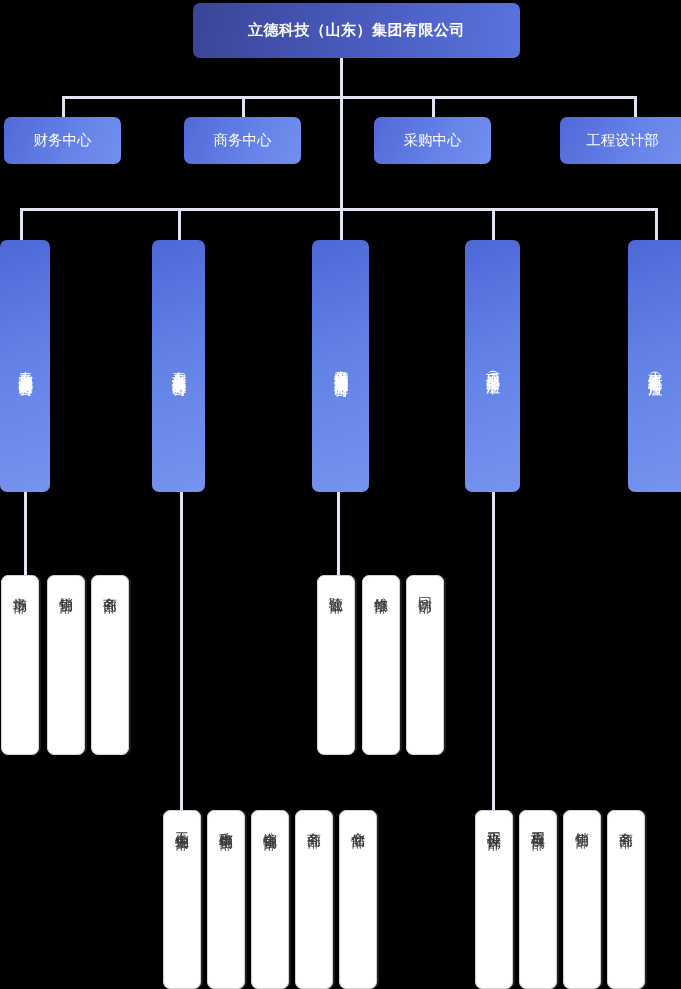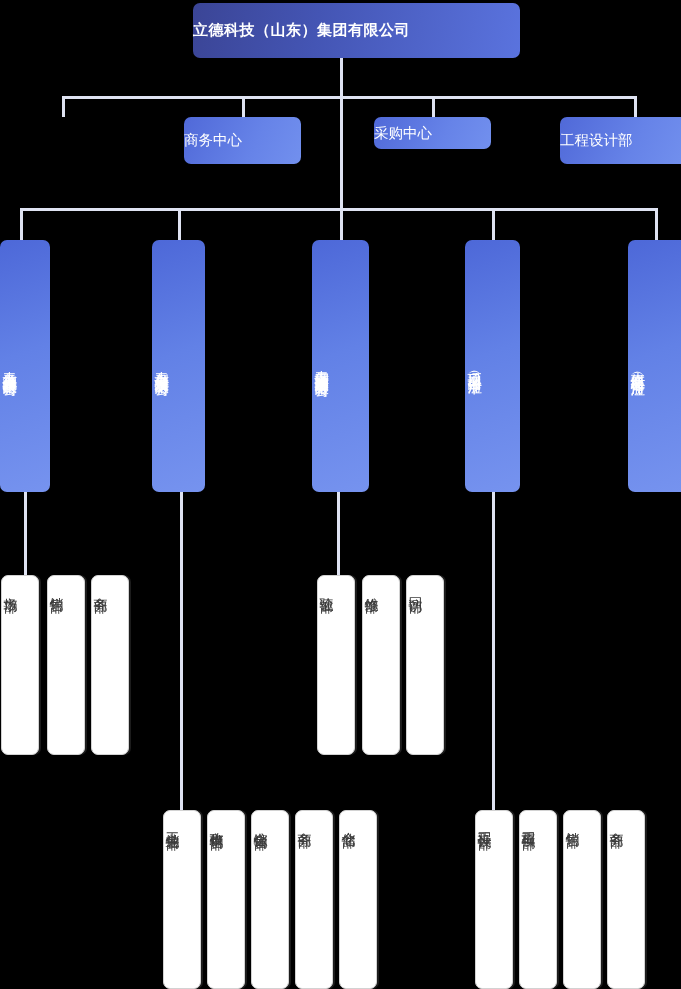--- a/index.html
+++ b/index.html
@@ -27,21 +27,21 @@
   }
   .vline { width: 3px; }
   .hline { height: 3px; }
   
   .node {
     position: absolute;
     box-sizing: border-box;
     border-radius: 7px;
     display: flex;
     align-items: center;
-    justify-content: flex-start;
+    justify-content: center;
     color: #ffffff;
   }
   .node-root {
     background: linear-gradient(100deg, #3b4596 0%, #4455b4 38%, #5a73de 100%);
     font-size: 15px;
     font-weight: bold;
     letter-spacing: 0.5px;
   }
   .node-div {
     background: linear-gradient(115deg, #5069d8 0%, #6683e8 60%, #7290ee 100%);
@@ -83,24 +83,27 @@
 
   <div class="line vline" style="left:340px; top:58px; width:3px; height:152px;"></div>
 
   <div class="line hline" style="left:62px; top:96px; width:574px; height:3px;"></div>
 
   <div class="line vline" style="left:62px; top:96px; width:3px; height:21px;"></div>
   <div class="line vline" style="left:242px; top:96px; width:3px; height:21px;"></div>
   <div class="line vline" style="left:432px; top:96px; width:3px; height:21px;"></div>
   <div class="line vline" style="left:634px; top:96px; width:3px; height:21px;"></div>
 
+  <div class="node node-div" style="left:4px; top:117px; width:117px; height:47px;">
+    <span>财务中心</span>
+  </div>
   <div class="node node-div" style="left:184px; top:117px; width:117px; height:47px;font-family:Liberation Serif, serif;">
     <span>商务中心</span>
   </div>
-  <div class="node node-div" style="left:374px; top:117px; width:117px; height:32px;">
+  <div class="node node-div" style="left:374px; top:117px; width:117px; height:47px;">
     <span>采购中心</span>
   </div>
   <div class="node node-div clip-right" style="left:560px; top:117px; width:125px; height:47px;">
     <span>工程设计部</span>
   </div>
 
   <div class="line hline" style="left:20px; top:208px; width:638px; height:3px;"></div>
 
   <div class="line vline" style="left:20px; top:208px; width:3px; height:32px;"></div>
   <div class="line vline" style="left:178px; top:208px; width:3px; height:32px;"></div>

